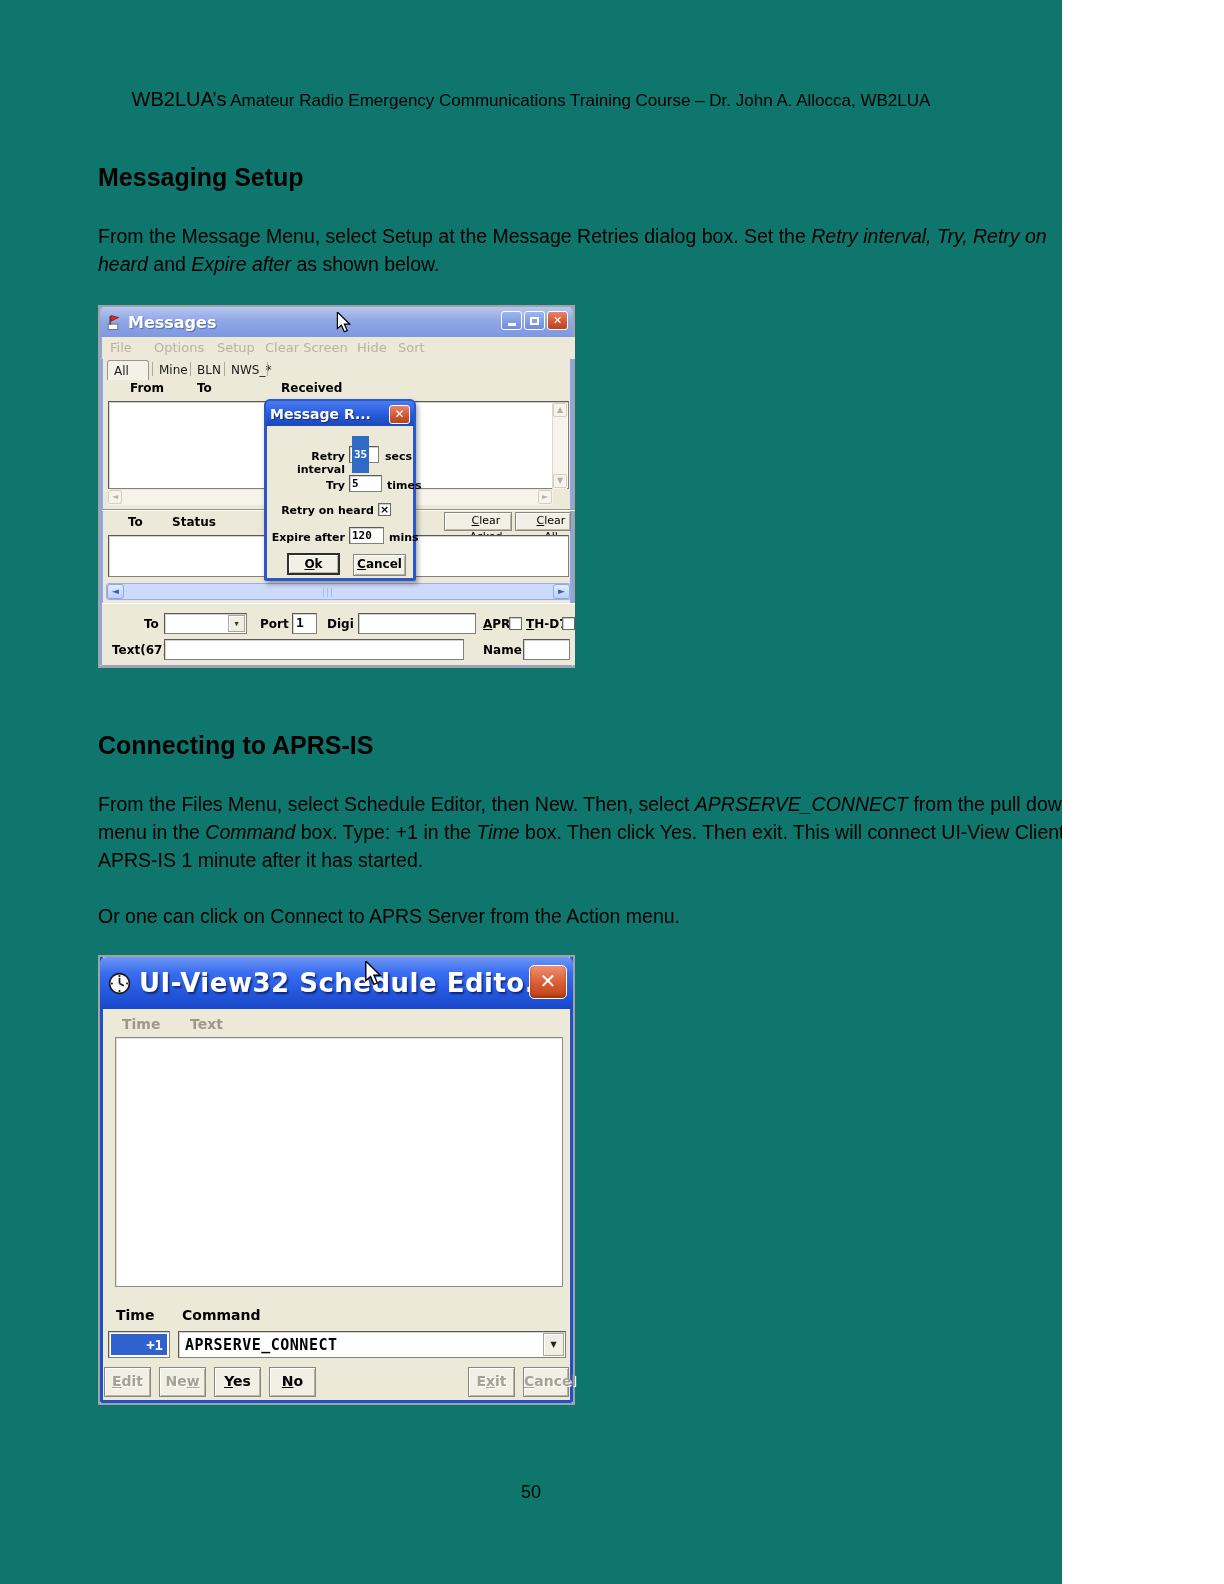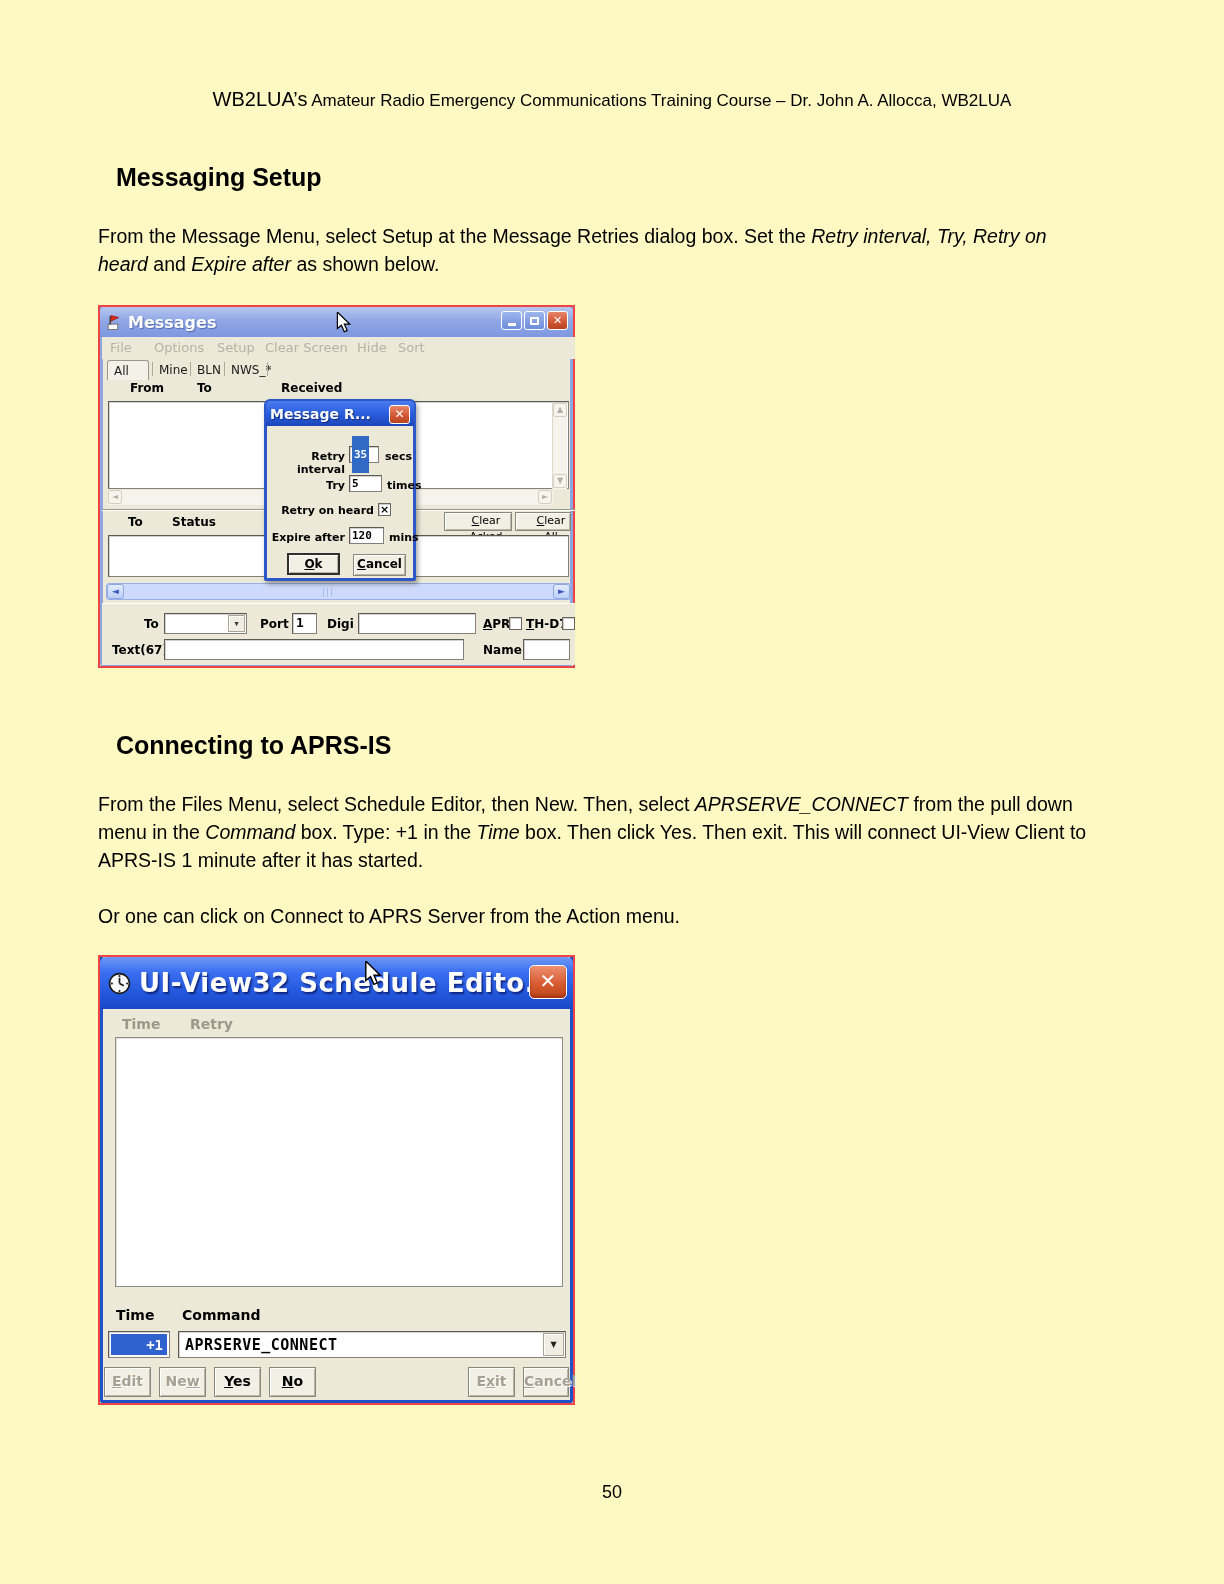--- a/index.html
+++ b/index.html
@@ -1,30 +1,30 @@
 <!DOCTYPE html>
 <html><head>
 <meta charset="utf-8">
 <style>
   * { margin:0; padding:0; box-sizing:border-box; }
   html,body { background:#ffffff; }
   .page {
-    position:relative; width:1224px; height:1584px; background:#fef9c3;
+    position:relative; width:1062px; height:1584px; background:#0f766e;
     font-family:"Liberation Sans", sans-serif; color:#000; overflow:hidden;
   }
   
   .doc-header { position:absolute; top:88px; left:0; width:100%; text-align:center; font-size:17px; }
   .doc-header .brand { font-size:20px; }
-  .h1 { position:absolute; left:98px; font-size:25px; font-weight:bold;margin-left:18px; }
+  .h1 { position:absolute; left:98px; font-size:25px; font-weight:bold; }
   .para { position:absolute; left:98px; width:1000px; font-size:19.5px; line-height:28px; }
   .ital { font-style:italic; }
   .pagenum { position:absolute; top:1482px; left:0; width:100%; text-align:center; font-size:18px; }
 
   
-  .shot { position:absolute; border:2px solid #ef4444; background:#ece9d8; }
+  .shot { position:absolute; border:2px solid #a3a3a3; background:#ece9d8; }
   .winfont { font-family:"DejaVu Sans", sans-serif; }
   .sunken { background:#fff; border:1px solid #848078; border-top-color:#5c5a52; border-left-color:#5c5a52; box-shadow:inset 1px 1px 0 rgba(0,0,0,.18); }
   .btn3d { background:#f2f0e5; border:1px solid #8a877c; box-shadow:inset 1px 1px 0 #ffffff, inset -1px -1px 0 #b8b5a6; color:#000; text-align:center; cursor:default; }
   .btn-default { border:2px solid #2f2f2f; }
   .u { text-decoration:underline; }
   .dis { color:#a5a194; text-shadow:1px 1px 0 #fff; }
   .cursor-svg { position:absolute; width:15px; height:22px; z-index:50; }
 
   
   #shot-messages { left:98px; top:305px; width:477px; height:363px; }
@@ -253,21 +253,21 @@
       </span>
       <span class="se-title">UI-View32 Schedule Edito...</span>
     </div>
     <span class="se-x"><span>✕</span></span>
 
     <svg class="cursor-svg" style="left:264px; top:4px; width:18px; height:26px;" viewBox="0 0 12 18">
       <path d="M1,0 L1,13.5 L4.3,10.8 L6.6,16.2 L9,15.2 L6.7,9.9 L11,9.9 Z" fill="#fff" stroke="#000" stroke-width="1"></path>
     </svg>
 
     <span class="se-collabel" style="left:22px; top:59px;">Time</span>
-    <span class="se-collabel" style="left:90px; top:59px;">Retry</span>
+    <span class="se-collabel" style="left:90px; top:59px;">Text</span>
 
     <div class="se-listbox"></div>
 
     <span class="se-lbl2" style="left:16px; top:350px;">Time</span>
     <span class="se-lbl2" style="left:82px; top:350px;">Command</span>
 
     <div class="se-time sunken">
       <div class="se-timesel">+1</div>
     </div>
 

